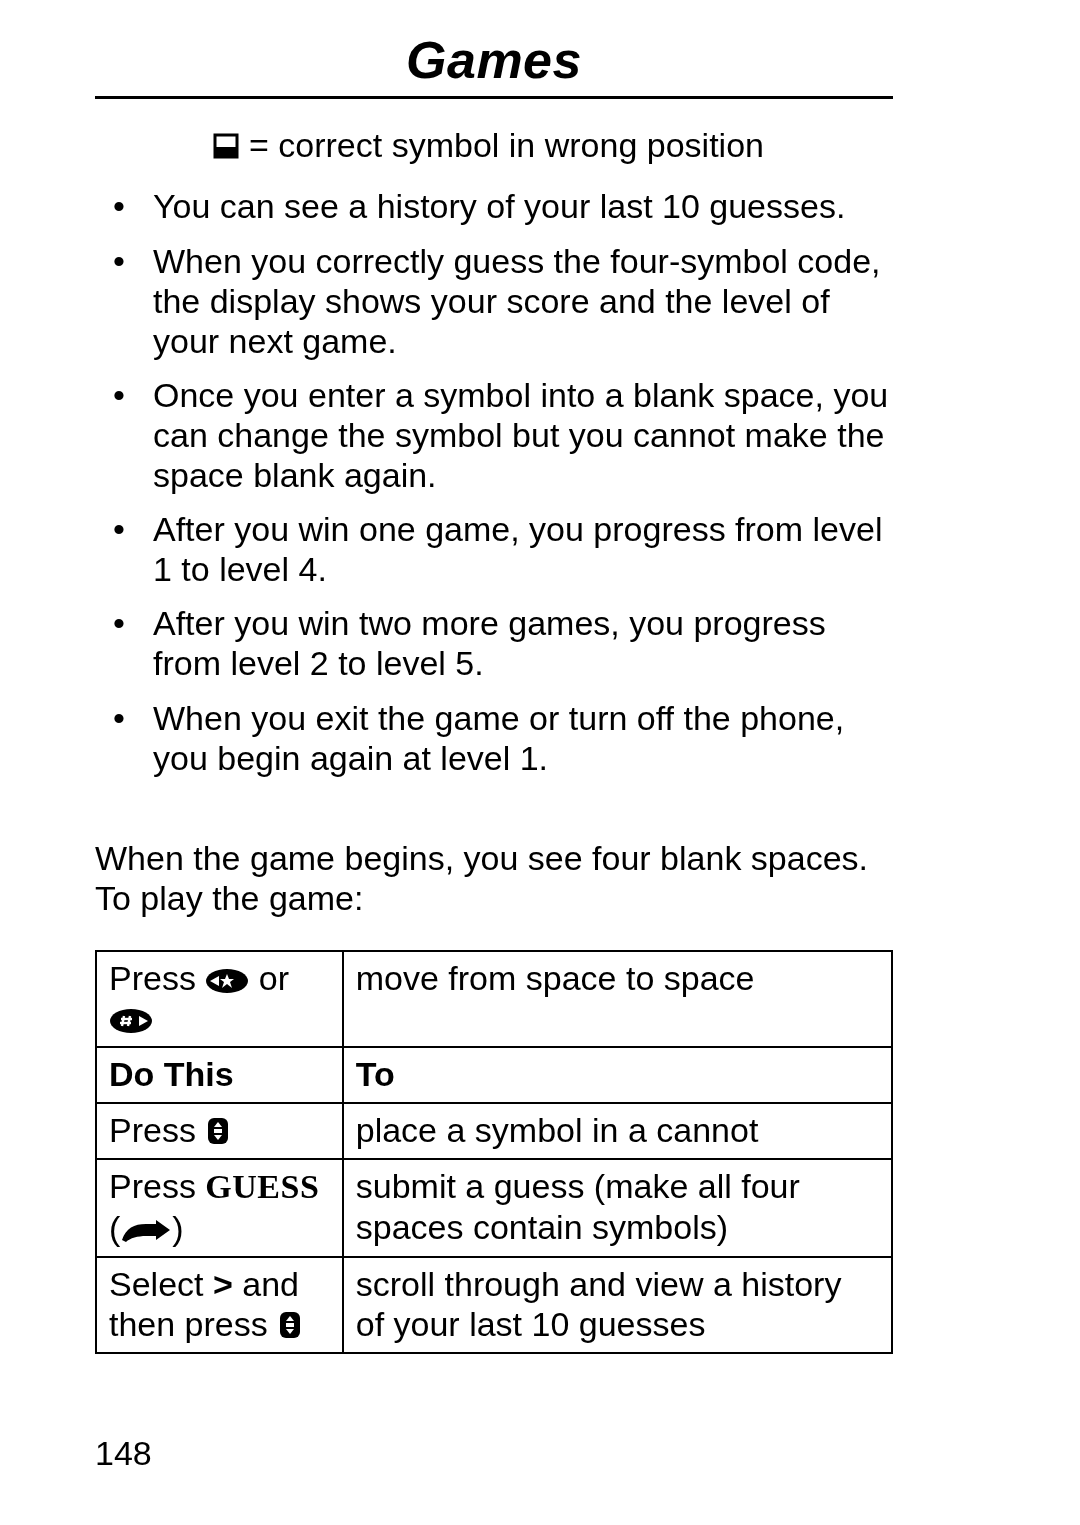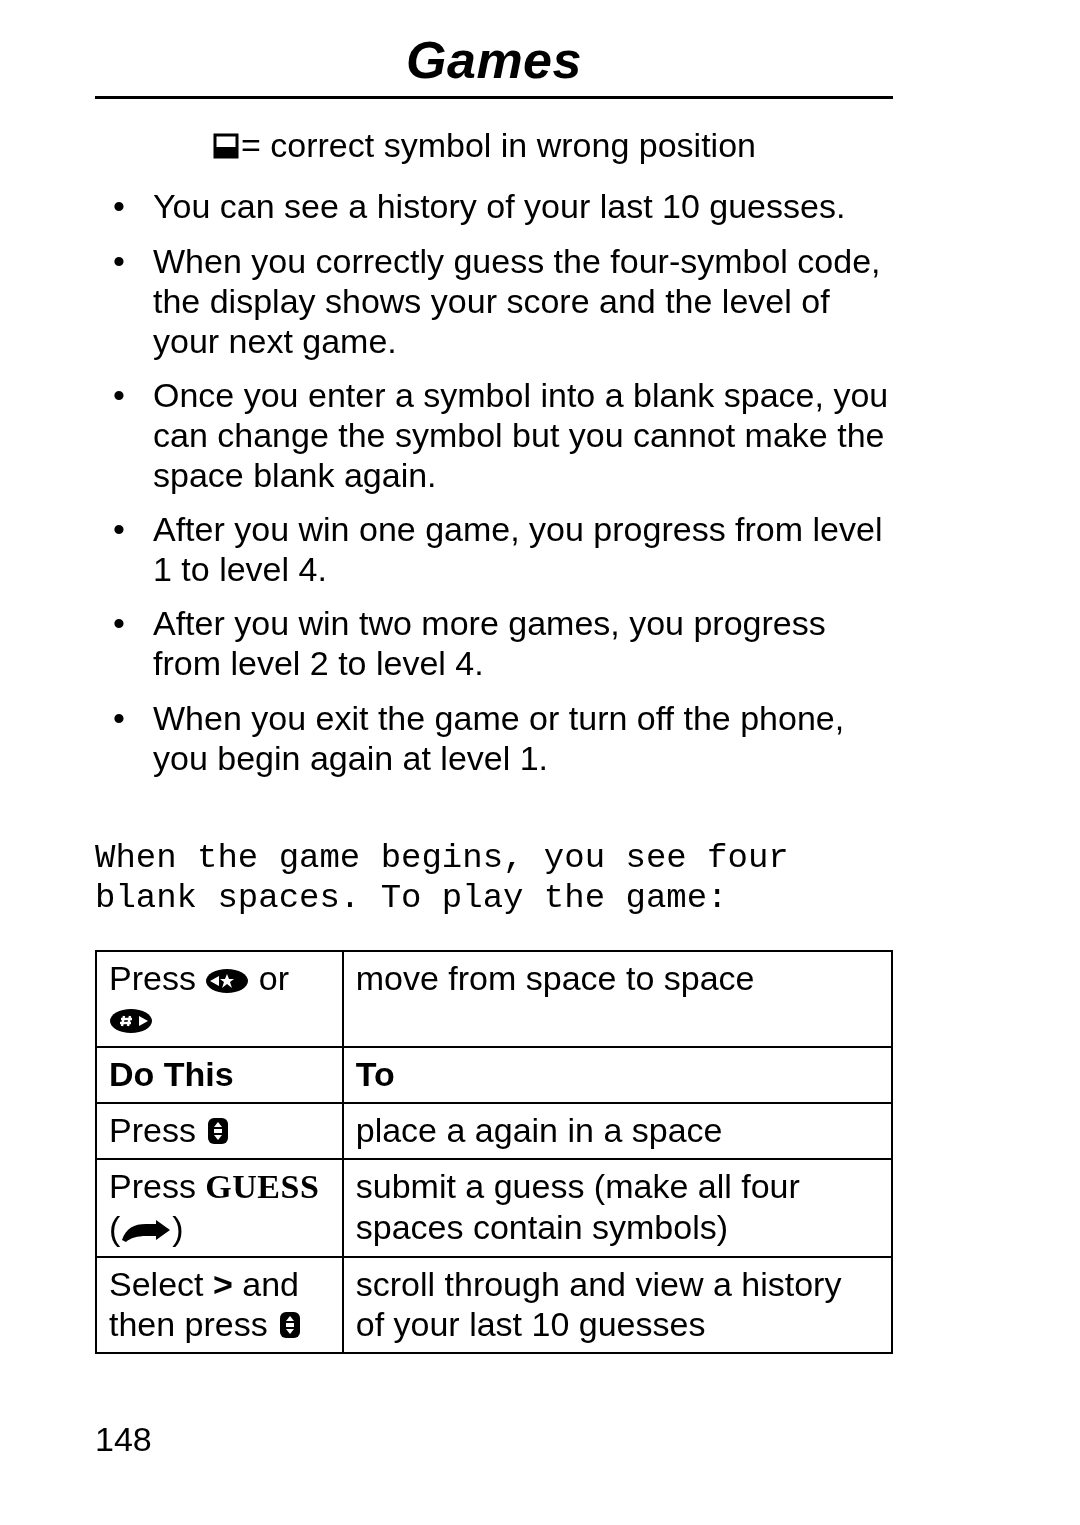--- a/index.html
+++ b/index.html
@@ -27,21 +27,21 @@
     font-family: Arial, "Helvetica Neue", sans-serif;
   }
   .title-rule {
     border: none;
     border-top: 3px solid #000;
     margin: 0 0 28px 0;
   }
   .legend-row {
     display: flex;
     align-items: center;
-    gap: 2px;
+    gap: 10px;
     margin-left: 118px;
     margin-bottom: 22px;
     font-size: 34px;
   }
   .legend-text { line-height: 1.1; }
   ul.bullets {
     list-style: none;
     padding: 0;
     margin: 0 0 60px 0;
   }
@@ -57,21 +57,20 @@
     position: absolute;
     left: 18px;
     top: 0;
     font-size: 34px;
     line-height: 1.18;
   }
   .para {
     font-size: 34px;
     line-height: 1.18;
     margin: 0 0 32px 0;
-    font-family: Liberation Mono, monospace;
   }
   table.controls {
     border-collapse: collapse;
     width: 100%;
     font-size: 34px;
   }
   table.controls th,
   table.controls td {
     border: 2px solid #000;
     padding: 6px 12px 8px 12px;
@@ -87,21 +86,21 @@
     font-family: Liberation Serif, serif;
     font-weight: 700;
     font-stretch: condensed;
     letter-spacing: 0.5px;
     font-size: 34px;
   }
   .gt { font-family: Arial, sans-serif; font-weight: 700; }
   .page-num {
     position: absolute;
     left: 95px;
-    bottom: 66px;
+    bottom: 52px;
     font-size: 34px;
   }
 
   
   .icon { display: inline-block; vertical-align: -4px; }
   .icon svg { display: block; }
 </style>
 </head>
 <body>
 
@@ -118,21 +117,21 @@
       </svg>
     </span>
     <span class="legend-text">= correct symbol in wrong position</span>
   </div>
 
   <ul class="bullets">
     <li>You can see a history of your last 10 guesses.</li>
     <li>When you correctly guess the four-symbol code, the display shows your score and the level of your next game.</li>
     <li>Once you enter a symbol into a blank space, you can change the symbol but you cannot make the space blank again.</li>
     <li>After you win one game, you progress from level 1 to level 4.</li>
-    <li>After you win two more games, you progress from level 2 to level 4.</li>
+    <li>After you win two more games, you progress from level 2 to level 5.</li>
     <li>When you exit the game or turn off the phone, you begin again at level 1.</li>
   </ul>
 
   <p class="para">When the game begins, you see four blank spaces. To play the game:</p>
 
   <table class="controls">
     <colgroup>
         <col class="col-do">
         <col>
       </colgroup>
@@ -176,21 +175,21 @@
         <span>Press </span>
         <span class="icon">
           <svg width="26" height="30" viewBox="0 0 26 30">
             <rect x="3" y="2" width="20" height="26" rx="6" fill="#000"></rect>
             <polygon points="13,6 17,11 9,11" fill="#fff"></polygon>
             <rect x="9" y="13" width="8" height="4" fill="#fff"></rect>
             <polygon points="13,24 17,19 9,19" fill="#fff"></polygon>
           </svg>
         </span>
       </td>
-      <td>place a again in a space</td>
+      <td>place a symbol in a cannot</td>
     </tr>
 
     <tr>
       <td>
         <span>Press </span>
         <span class="guess-label">GUESS</span>
         <span> (</span><span class="icon">
           <svg width="52" height="24" viewBox="0 0 52 24">
             <path d="M2 20 C 6 8, 14 4, 26 4 L 36 4 L 36 0 L 50 10 L 36 20 L 36 16 L 26 16 C 18 16, 10 18, 6 22 Z" fill="#000"></path>
           </svg>

